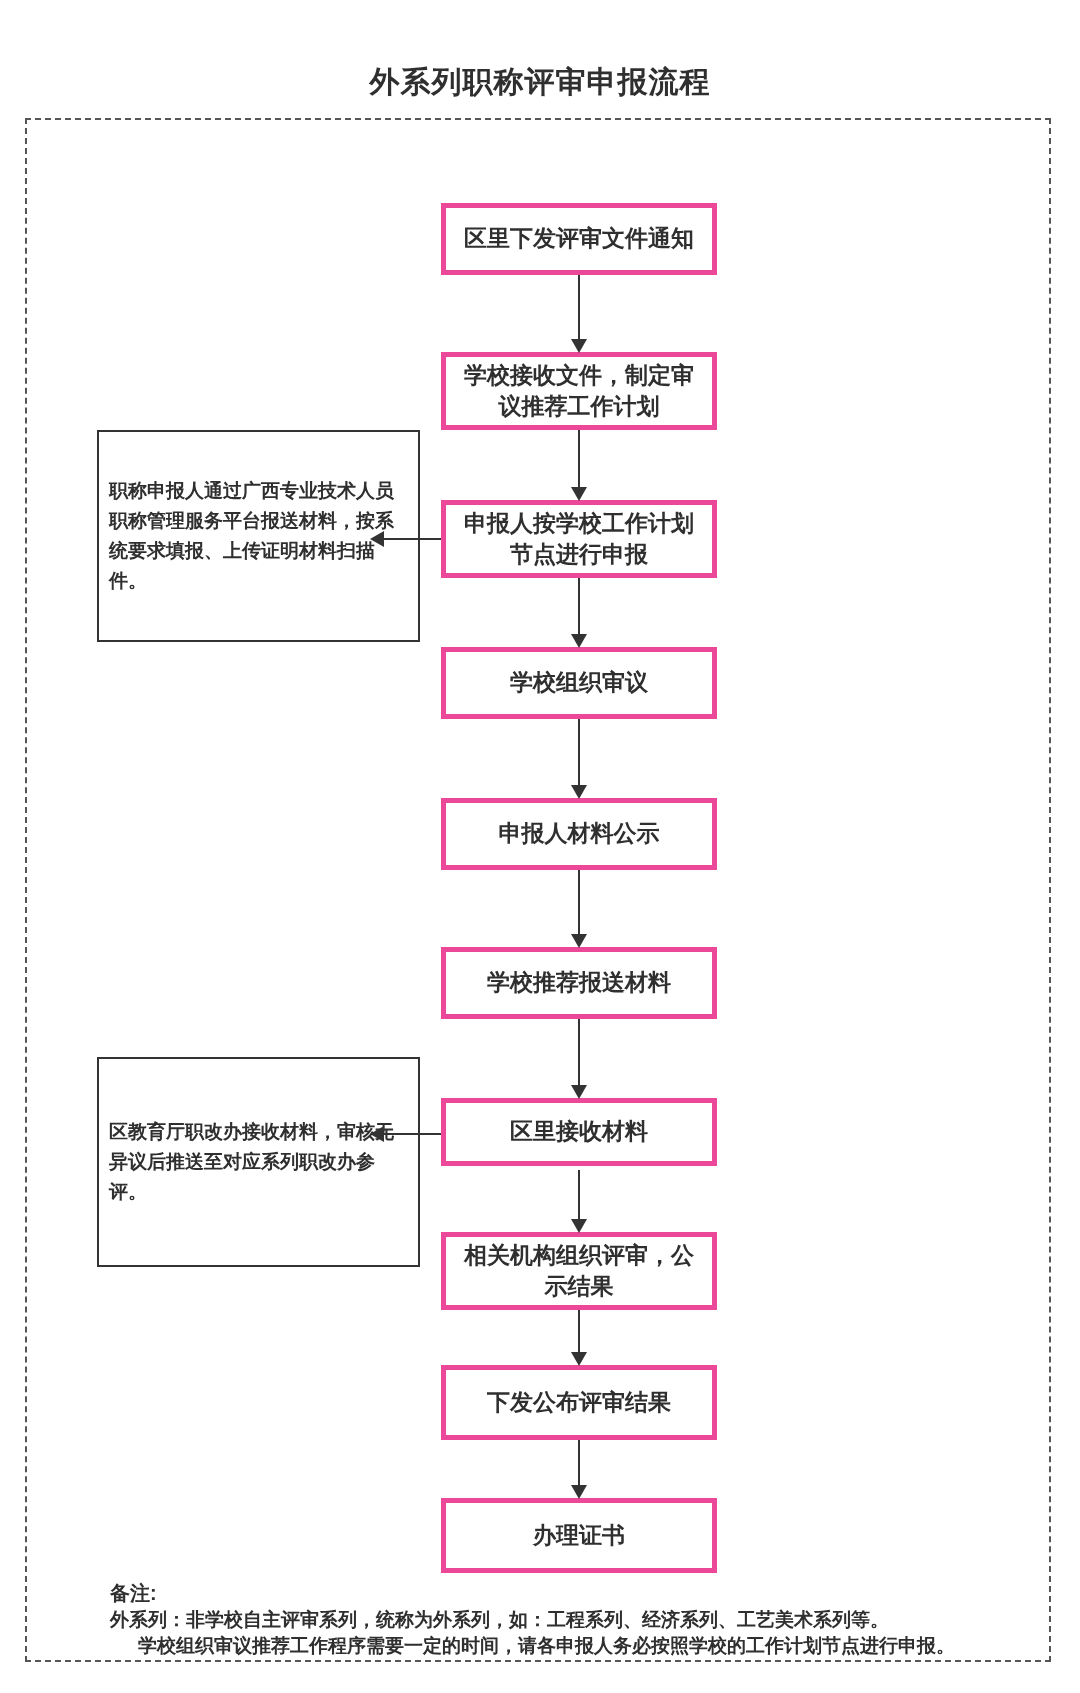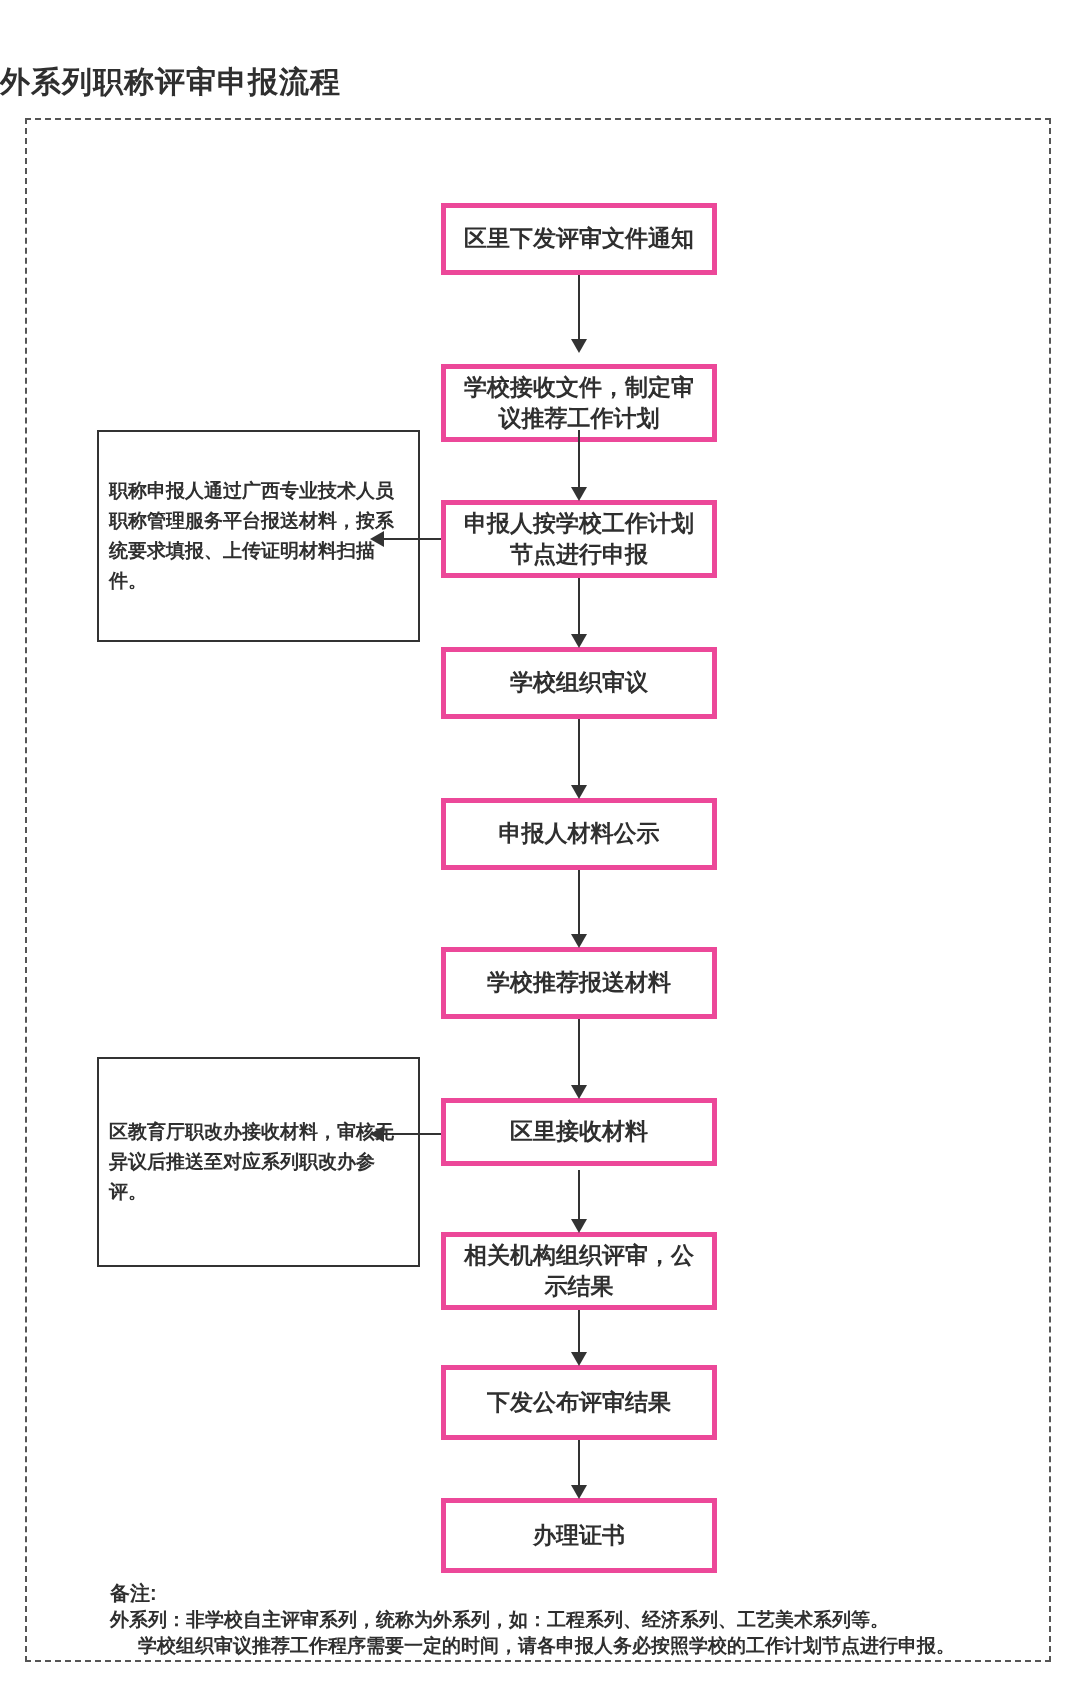--- a/index.html
+++ b/index.html
@@ -6,21 +6,21 @@
   #canvas{
     position:relative;
     width:1080px;height:1693px;
     background:#ffffff;
     font-family:"Liberation Sans","DejaVu Sans",sans-serif;
     color:#2f2f2f;
     overflow:hidden;
   }
   .title{
     position:absolute;left:0;top:62px;width:1080px;
-    font-size:30px;font-weight:bold;color:#2f2f2f;
+    text-align:center;font-size:30px;font-weight:bold;color:#2f2f2f;
     letter-spacing:1px;
   }
   .frame{
     position:absolute;left:25px;top:118px;width:1026px;height:1544px;
     border:2px dashed #555555;box-sizing:border-box;
   }
   .box{
     position:absolute;left:441px;width:276px;
     border:5px solid #ec4899;box-sizing:border-box;
     background:#ffffff;
@@ -64,21 +64,21 @@
 </head>
 <body>
 
 <div id="canvas">
 
   <div class="title">外系列职称评审申报流程</div>
 
   <div class="frame"></div>
 
   <div class="box" style="top:203px;height:72px;">区里下发评审文件通知</div>
-  <div class="box" style="top:352px;height:78px;margin-top:12px;">学校接收文件，制定审议推荐工作计划</div>
+  <div class="box" style="top:352px;height:78px;">学校接收文件，制定审议推荐工作计划</div>
   <div class="box" style="top:500px;height:78px;">申报人按学校工作计划节点进行申报</div>
   <div class="box" style="top:647px;height:72px;">学校组织审议</div>
   <div class="box" style="top:798px;height:72px;">申报人材料公示</div>
   <div class="box" style="top:947px;height:72px;">学校推荐报送材料</div>
   <div class="box" style="top:1098px;height:68px;">区里接收材料</div>
   <div class="box" style="top:1232px;height:78px;">相关机构组织评审，公示结果</div>
   <div class="box" style="top:1365px;height:75px;">下发公布评审结果</div>
   <div class="box" style="top:1498px;height:75px;">办理证书</div>
 
   <div class="vline" style="top:275px;height:65px;"></div>

